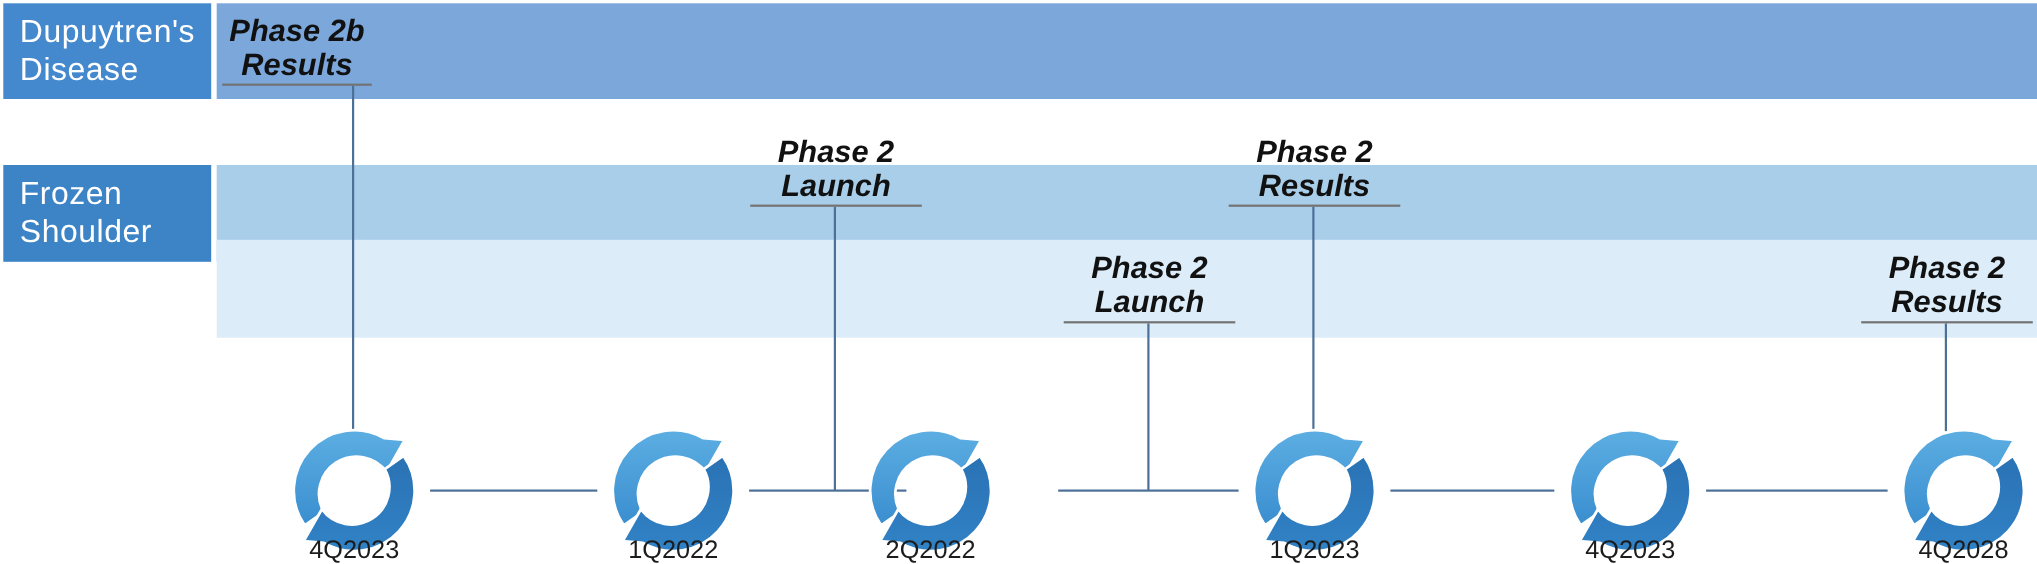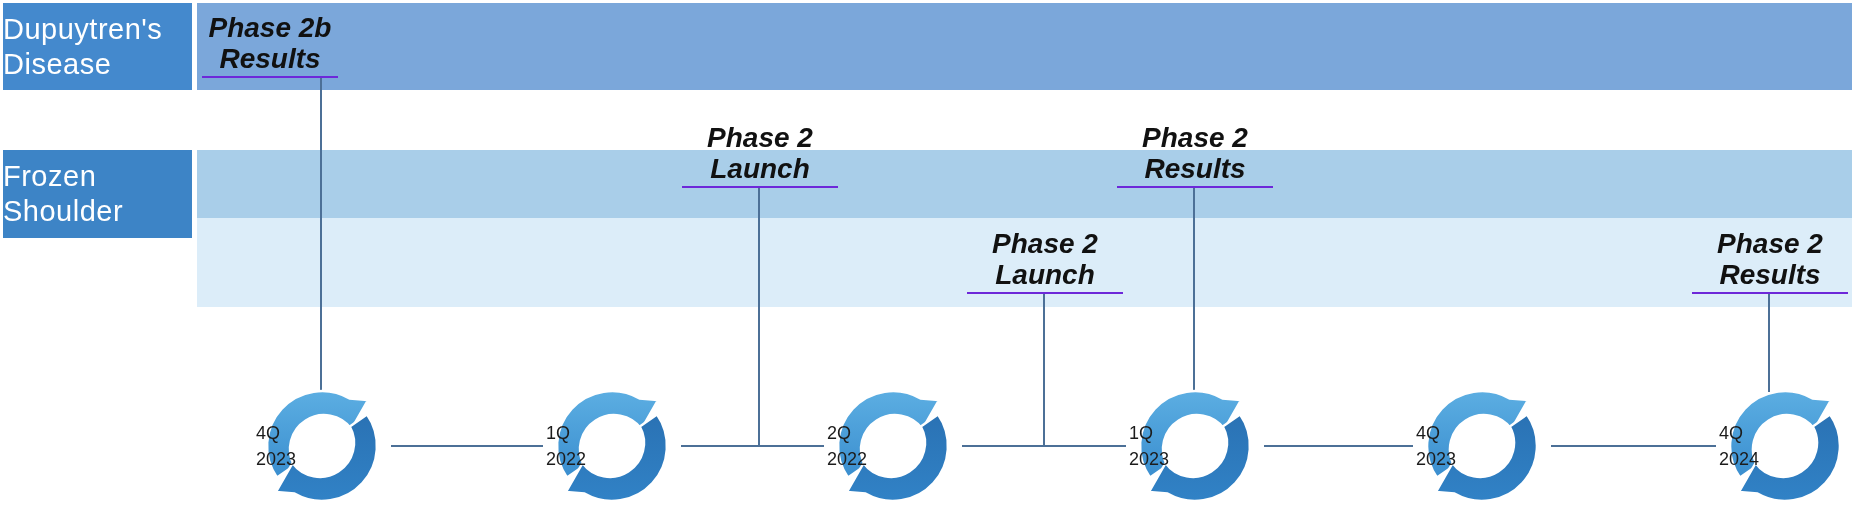--- a/index.html
+++ b/index.html
@@ -3,50 +3,50 @@
 <meta charset="utf-8">
 <style>
   html,body{margin:0;padding:0;background:#fff;}
   .canvas{
     position:relative;width:1852px;height:513px;background:#ffffff;
     font-family:"Liberation Sans", sans-serif;overflow:hidden;
   }
   
   .row-label{
     position:absolute;left:3px;width:189px;display:flex;align-items:center;
-    box-sizing:border-box;color:#ffffff;
+    box-sizing:border-box;padding-left:15px;color:#ffffff;
     font-size:29px;line-height:35px;font-weight:400;letter-spacing:.5px;
   }
   .row-band{position:absolute;left:197px;width:1655px;}
   .lbl-1,.band-1{top:3px;height:87px;}
   .lbl-2,.band-2{top:110px;height:88px;margin-top:40px;}
   .lbl-3,.band-3{top:218px;height:89px;}
   .lbl-1{background:#4489cd;}
   .lbl-2,.lbl-3{background:#3d84c6;}
   .band-1{background:#7ba7da;}
   .band-2{background:#a9cee9;}
   .band-3{background:#dcedf9;}
   
   .milestone{
     position:absolute;box-sizing:border-box;text-align:center;
     font-weight:bold;font-style:italic;color:#111111;
     font-size:28px;line-height:31px;height:66px;
-    border-bottom:2px solid #6d28d9;white-space:nowrap;z-index:3;
+    border-bottom:2px solid #737373;white-space:nowrap;z-index:3;
   }
   .milestone span{display:block;}
   
   .vline{position:absolute;width:2px;background:#4c7097;z-index:2;}
   .hline{position:absolute;height:2px;top:445px;background:#4c7097;z-index:2;}
   
   .tl-node{position:absolute;top:380px;width:132px;height:132px;z-index:4;}
   .tl-node svg{position:absolute;left:0;top:0;width:132px;height:132px;}
   .tl-text{
     position:absolute;left:0;top:0;width:132px;height:132px;
-    display:flex;flex-direction:column;align-items:flex-start;justify-content:center;
-    font-size:18px;line-height:26px;color:#1c1c1c;z-index:5;
+    display:flex;flex-direction:row;align-items:flex-end;justify-content:center;
+    font-size:23px;line-height:26px;color:#1c1c1c;z-index:5;
   }
 </style>
 </head>
 <body>
 
 <div class="canvas">
 
   <div class="row-band band-1"></div>
   <div class="row-band band-2"></div>
   <div class="row-band band-3"></div>
@@ -119,21 +119,21 @@
   </div>
   <div class="tl-node" style="left:546px;">
     <svg viewBox="-66 -66 132 132">
         <use href="#icon-cycle"></use>
       </svg>
     <div class="tl-text">
       <span>1Q</span>
       <span>2022</span>
     </div>
   </div>
-  <div class="tl-node" style="left:827px;">
+  <div class="tl-node" style="left:780px;">
     <svg viewBox="-66 -66 132 132">
         <use href="#icon-cycle"></use>
       </svg>
     <div class="tl-text">
       <span>2Q</span>
       <span>2022</span>
     </div>
   </div>
   <div class="tl-node" style="left:1129px;">
     <svg viewBox="-66 -66 132 132">
@@ -152,17 +152,17 @@
       <span>4Q</span>
       <span>2023</span>
     </div>
   </div>
   <div class="tl-node" style="left:1719px;">
     <svg viewBox="-66 -66 132 132">
         <use href="#icon-cycle"></use>
       </svg>
     <div class="tl-text">
       <span>4Q</span>
-      <span>2024</span>
+      <span>2028</span>
     </div>
   </div>
 
 </div>
 
 </body></html>

